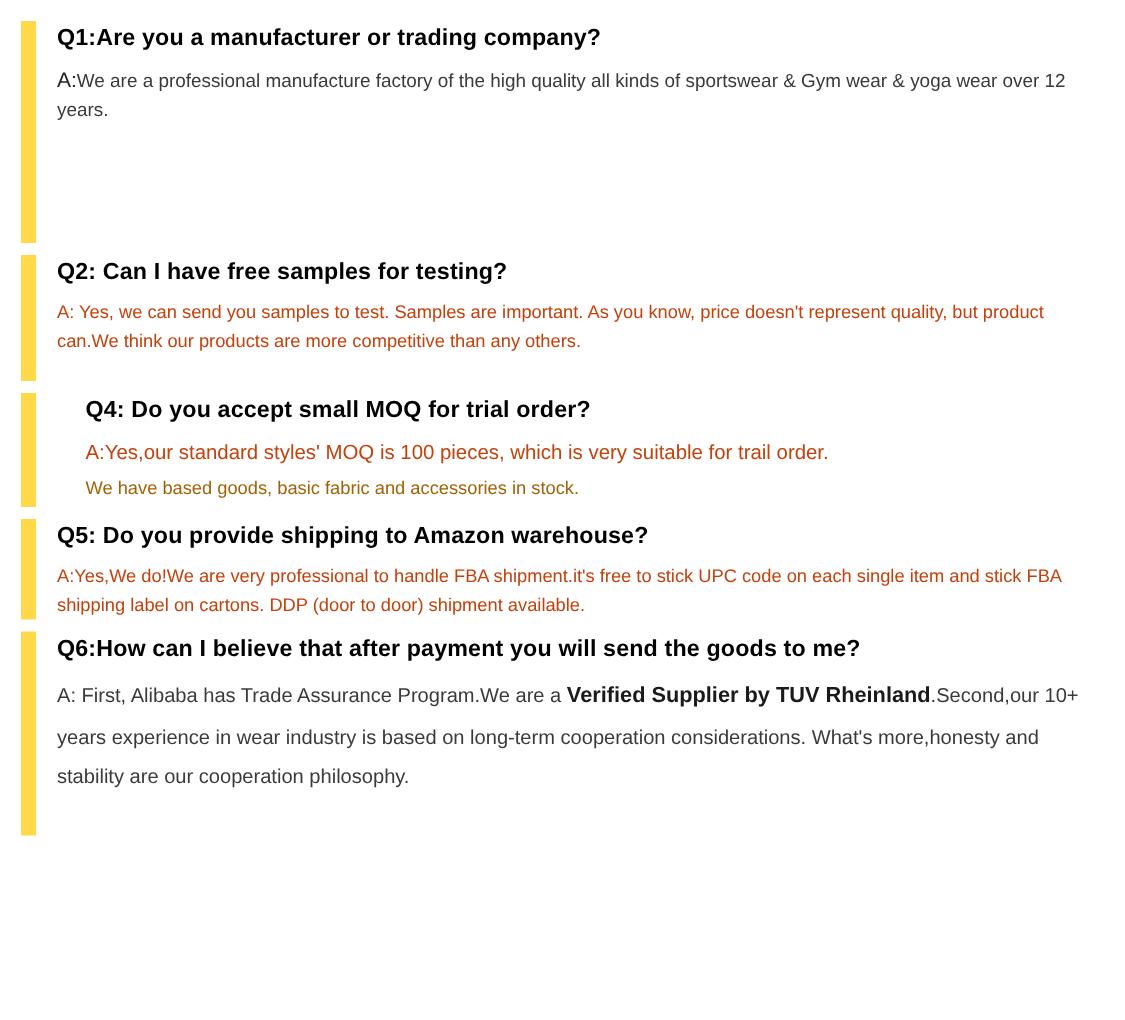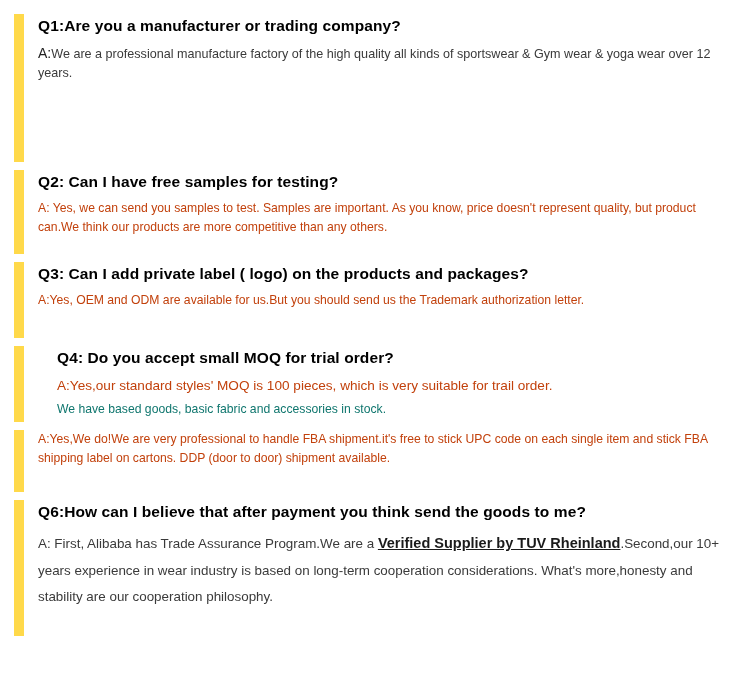--- a/index.html
+++ b/index.html
@@ -59,28 +59,27 @@
   }
   .red-bold {
     color: #ff0000;
     font-weight: bold;
     font-size: 14.6px;
     line-height: 1.6;
     margin: 2px 0 6px 0;
     letter-spacing: 0.1px;
   }
   .red-small {
-    color: #0f766e;
+    color: #a16207;
     font-size: 12.2px;
     line-height: 1.5;
     margin: 0 0 4px 0;
   }
   .underline-bold {
     font-weight: bold;
-    text-decoration: underline;
     color: #1a1a1a;
     font-size: 14.5px;
   }
   
   #block-1 .faq-bar { background: #ffd94a; }
   #block-1 { min-height: 148px; }
   #block-2 { min-height: 84px; }
   #block-3 { min-height: 76px; }
   #block-4 { min-height: 76px; padding-left: 37px; }
   #block-5 { min-height: 62px; }
@@ -115,45 +114,39 @@
   </div>
 
   <div class="faq-block" id="block-2">
     <div class="faq-bar"></div>
     <div class="faq-inner">
       <div class="q-line">Q2: Can I have free samples for testing?</div>
       <div class="a-line sm">A: Yes, we can send you samples to test. Samples are important. As you know, price doesn't represent quality, but product can.We think our products are more competitive than any others.</div>
     </div>
   </div>
 
-  <div class="faq-block" id="block-3">
-    <div class="faq-bar"></div>
-    <div class="faq-inner">
-      <div class="q-line">Q3: Can I add private label ( logo) on the products and packages?</div>
-      <div class="a-line sm">A:Yes, OEM and ODM are available for us.But you should send us the Trademark authorization letter.</div>
-    </div>
-  </div>
 
   <div class="faq-block" id="block-4">
     <div class="faq-bar"></div>
     <div class="faq-inner">
       <div class="q-line">Q4: Do you accept small MOQ for trial order?</div>
       <div class="a-line md">A:Yes,our standard styles' MOQ is 100 pieces, which is very suitable for trail order.</div>
       <div class="red-small">We have based goods, basic fabric and accessories in stock.</div>
     </div>
   </div>
 
   <div class="faq-block" id="block-5">
     <div class="faq-bar"></div>
     <div class="faq-inner">
+      <div class="q-line">Q5: Do you provide shipping to Amazon warehouse?</div>
       <div class="a-line sm">A:Yes,We do!We are very professional to handle FBA shipment.it's free to stick UPC code on each single item and stick FBA shipping label on cartons. DDP (door to door) shipment available.</div>
     </div>
   </div>
 
   <div class="faq-block" id="block-6">
     <div class="faq-bar"></div>
     <div class="faq-inner">
-      <div class="q-line">Q6:How can I believe that after payment you think send the goods to me?</div>
+      <div class="q-line">Q6:How can I believe that after payment you will send the goods to me?</div>
       <div class="q6-body"><span>A: First, Alibaba has Trade Assurance Program.We are a </span><span class="underline-bold">Verified Supplier by TUV Rheinland</span><span>.Second,our 10+ years experience in wear industry is based on long-term cooperation considerations. What's more,honesty and stability are our cooperation philosophy.</span></div>
     </div>
   </div>
 
 </div>
 
 </body></html>

